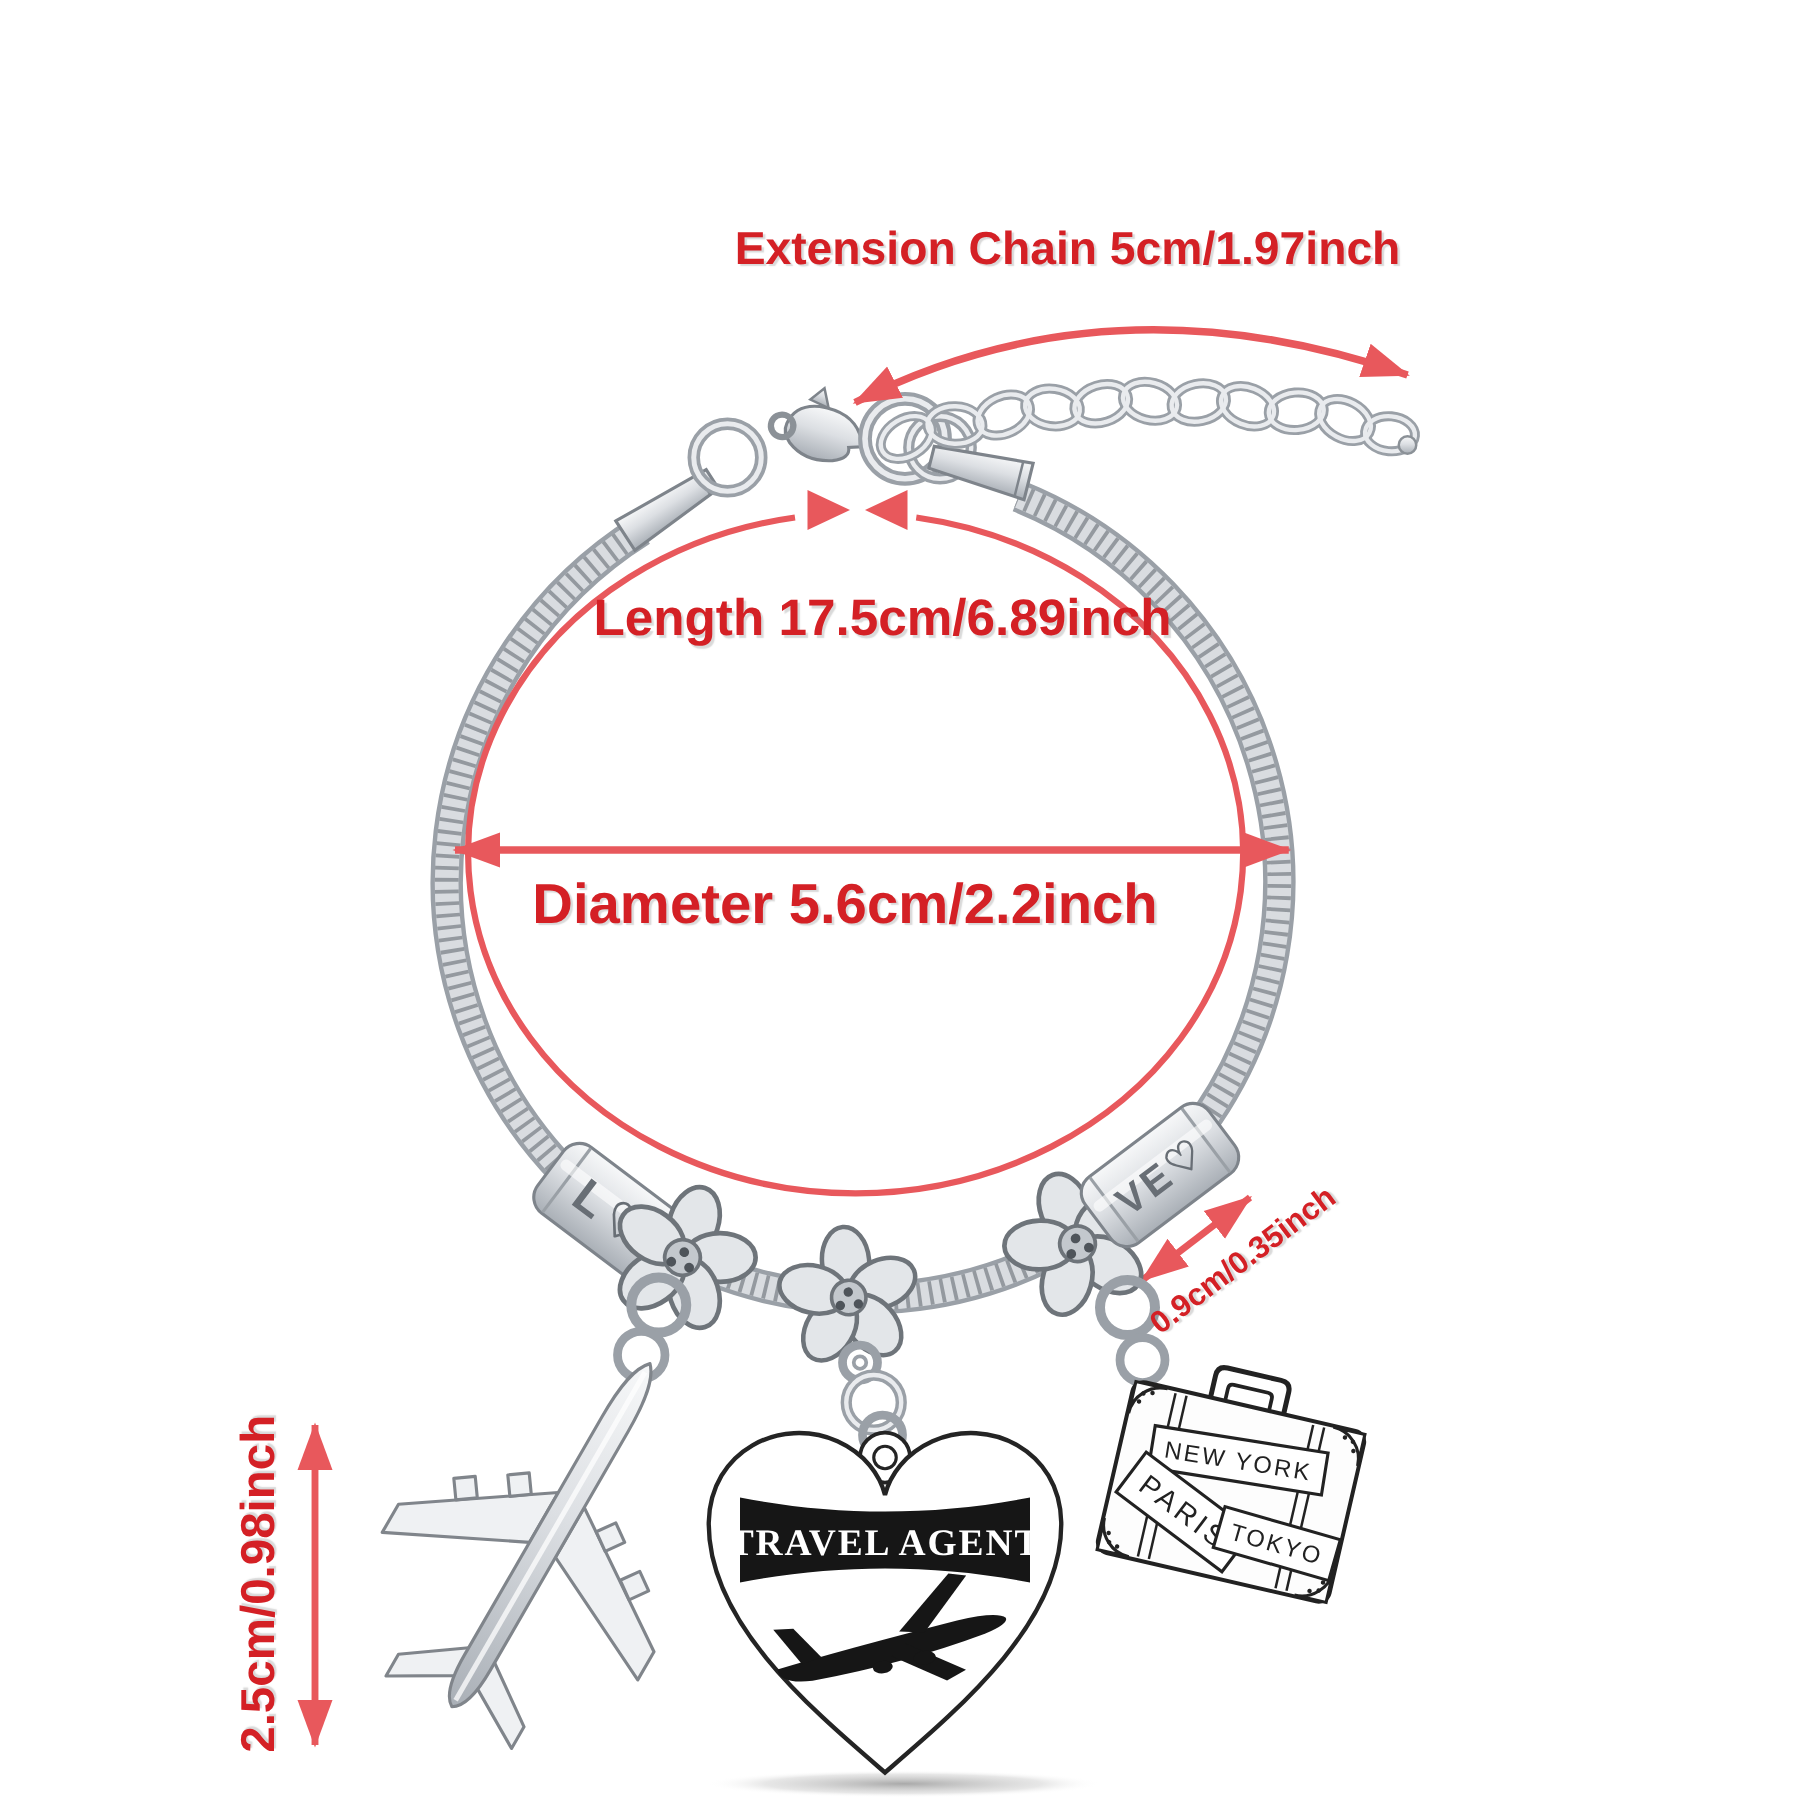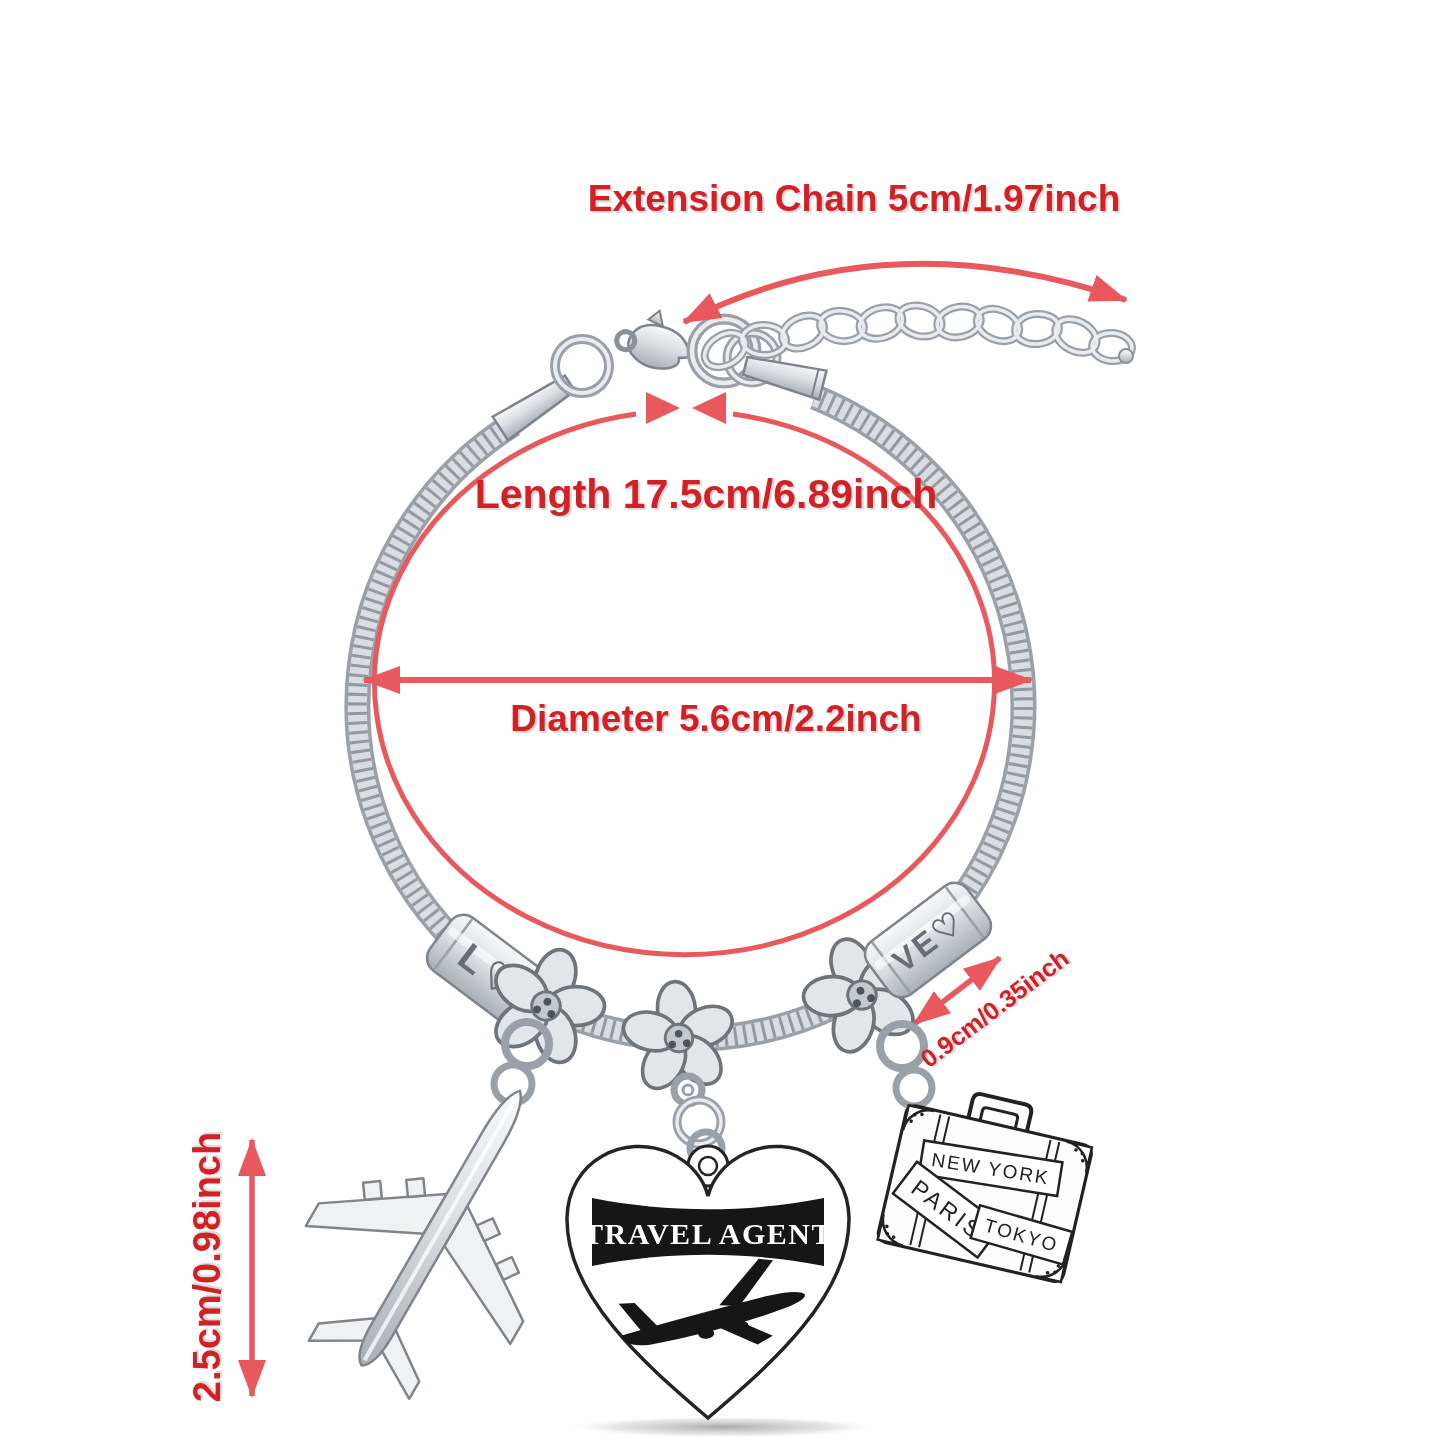--- a/index.html
+++ b/index.html
@@ -4,21 +4,21 @@
 <style>
   html,body{margin:0;padding:0;background:#ffffff;}
   #stage{position:relative;width:1445px;height:1445px;background:#ffffff;overflow:hidden;
          font-family:"Liberation Sans",sans-serif;}
   #figure-svg{position:absolute;left:0;top:0;}
   .red-label{position:absolute;white-space:nowrap;font-weight:bold;color:#d42025;
              text-shadow:2px 2px 1px rgba(130,130,130,0.30);line-height:1;}
   .t-title{left:50%;top:28px;transform:translateX(-50%);font-size:62px;letter-spacing:1px;}
   .t-ext{left:854px;top:180px;transform:translateX(-50%);font-size:37px;}
   .t-len{left:666px;top:474px;transform:translateX(-50%);font-size:41px;margin-left:40px;}
-  .t-dia{left:716px;top:700px;transform:translateX(-50%);font-size:37px;}
+  .t-dia{left:676px;top:700px;transform:translateX(-50%);font-size:45px;}
   .t-bead{left:916px;top:1052px;transform:rotate(-37deg);transform-origin:0 0;font-size:25px;}
   .t-charm{left:207px;top:1267px;transform:translate(-50%,-50%) rotate(-90deg);font-size:38px;}
   svg text{font-family:"Liberation Sans",sans-serif;}
   svg text.serif{font-family:"Liberation Serif",serif;}
 </style>
 </head>
 <body>
 
 <div id="stage">
 

